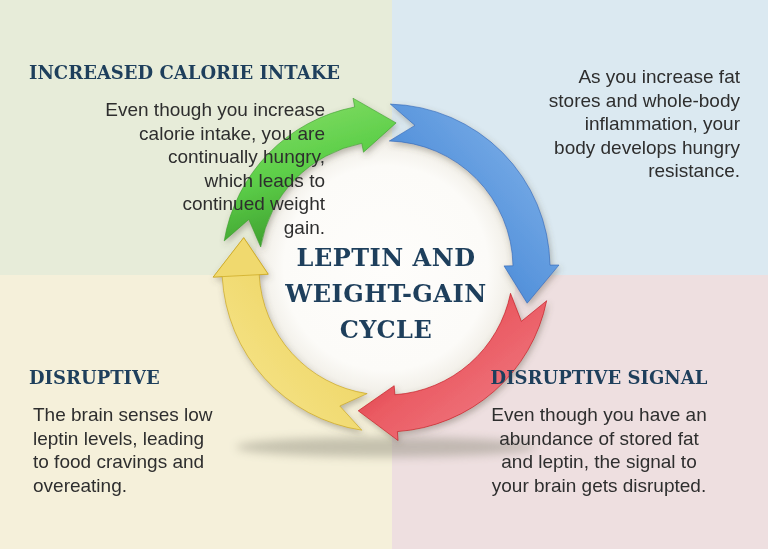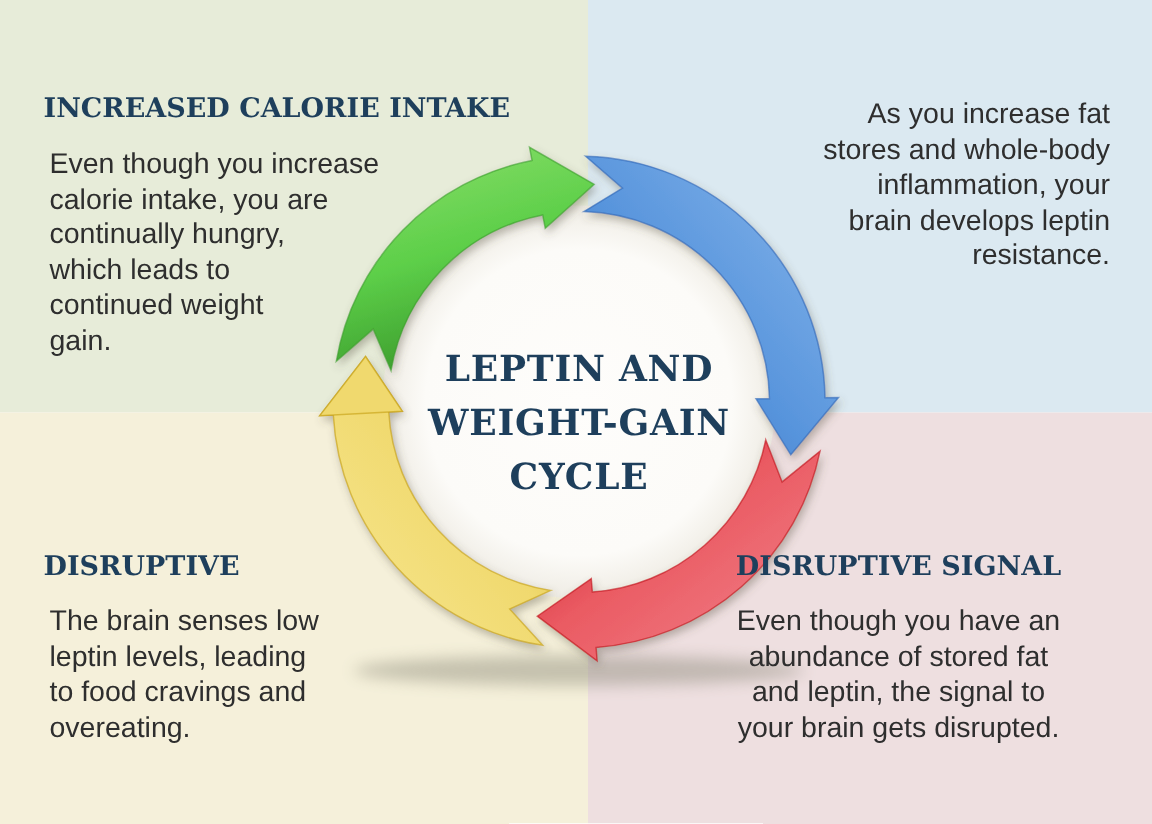--- a/index.html
+++ b/index.html
@@ -16,26 +16,26 @@
   .tb{ position:absolute; }
   .tb h2{
     font-family:"DejaVu Serif", serif; font-weight:700;
     font-size:18px; line-height:24px; letter-spacing:0;
     color:var(--navy); margin:0 0 13px 0; white-space:nowrap;
   }
   .tb p{
     font-size:19px; line-height:23.5px; color:var(--body);
     white-space:pre-line; margin:4px;
   }
-  .tb-tl{ left:29px;  top:61px;  width:300px; text-align:left;  }
+  .tb-tl{ left:29px;  top:61px;  width:300px; text-align:right;  }
   .tb-tr{ right:24px; top:61px;  width:260px; text-align:right; }
   .tb-bl{ left:29px;  top:366px; width:300px; text-align:left;  }
   .tb-br{ right:24px; top:366px; width:290px; text-align:center; }
   .center-label{
-    position:absolute; left:251px; top:228px; width:270px;
+    position:absolute; left:251px; top:240px; width:270px;
     text-align:center; font-family:"DejaVu Serif", serif; font-weight:700;
     font-size:24px; line-height:36px; letter-spacing:0.5px;
     color:var(--navy); white-space:pre-line;
   }
 </style>
 <title>Leptin and Weight-Gain Cycle</title></head>
 <body>
 
 <div class="stage">
 
@@ -94,21 +94,21 @@
 continually hungry,
 which leads to
 continued weight
 gain.</p>
   </div>
 
   <div class="tb tb-tr">
     <p>As you increase fat
 stores and whole-body
 inflammation, your
-brain develops leptin
+body develops hungry
 resistance.</p>
   </div>
 
   <div class="tb tb-bl">
     <h2>DISRUPTIVE</h2>
     <p>The brain senses low
 leptin levels, leading
 to food cravings and
 overeating.</p>
   </div>

